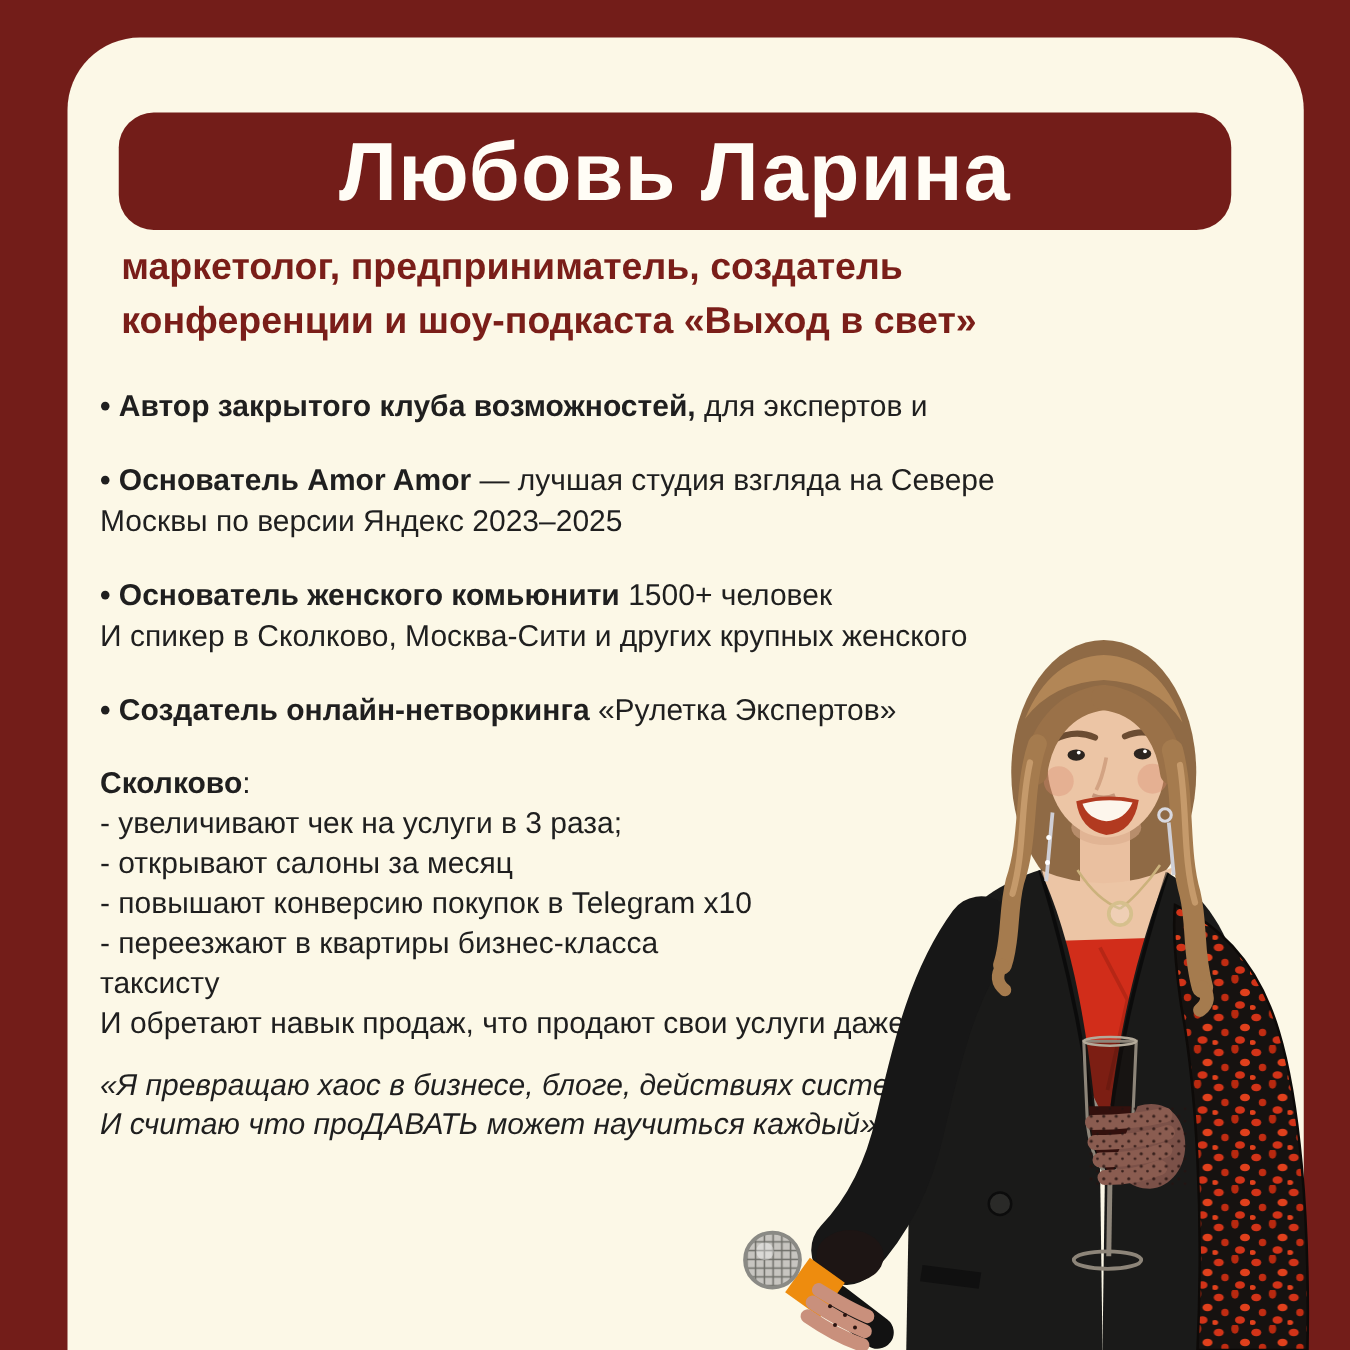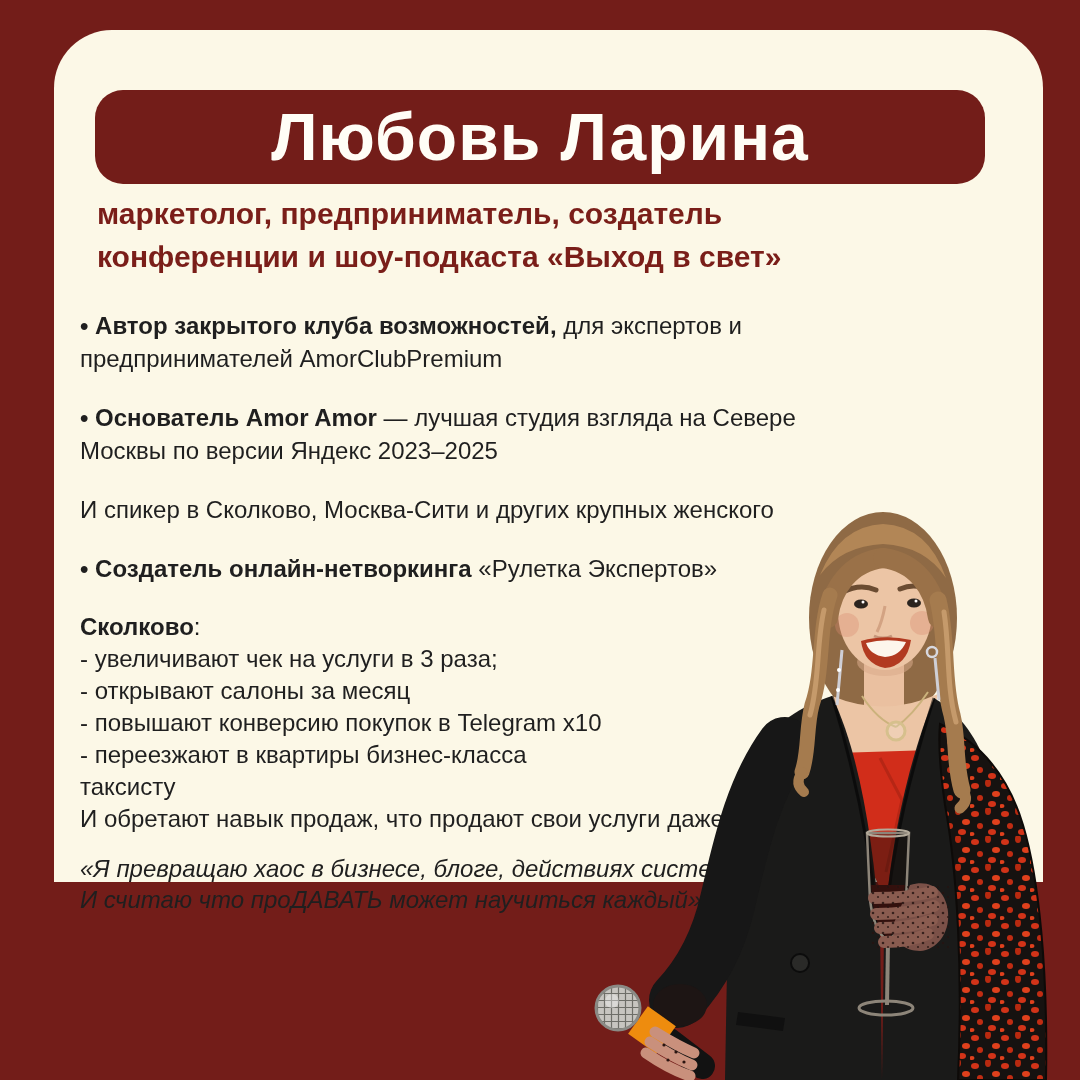--- a/index.html
+++ b/index.html
@@ -2,21 +2,21 @@
 <html><head>
 <meta charset="utf-8">
 <style>
   html,body{margin:0;padding:0;background:#4a1310;}
   .canvas{
     position:relative;width:1080px;height:1080px;overflow:hidden;
     background:#731d19;
     font-family:"Liberation Sans","DejaVu Sans",sans-serif;
   }
   .card{
-    position:absolute;left:54px;top:30px;width:989px;height:852px;
+    position:absolute;left:54px;top:30px;width:989px;height:1050px;
     background:#fcf8e7;border-radius:58px 58px 0 0;
   }
   .banner{
     position:absolute;left:41px;top:60px;width:890px;height:94px;
     background:#731d19;border-radius:28px;
     display:flex;align-items:center;justify-content:center;
   }
   .banner-title{
     color:#fffdf6;font-size:66px;font-weight:bold;letter-spacing:1px;white-space:nowrap;
   }
@@ -48,29 +48,29 @@
 
     <div class="subtitle">
       <span class="sub-line">маркетолог, предприниматель, создатель</span>
       <span class="sub-line">конференции и шоу-подкаста «Выход в свет»</span>
     </div>
 
     <div class="content">
 
       <p>
         <span class="line"><b>• Автор закрытого клуба возможностей,</b><span> для экспертов и</span></span>
-        <span class="line">предпринимателей AmorClubPremium</span>
       </p>
 
       <p>
         <span class="line"><b>• Основатель Amor Amor</b><span> — лучшая студия взгляда на Севере</span></span>
         <span class="line">Москвы по версии Яндекс 2023–2025</span>
       </p>
 
       <p>
+        <span class="line"><b>• Основатель женского комьюнити</b><span> 1500+ человек</span></span>
         <span class="line">И спикер в Сколково, Москва-Сити и других крупных женского</span>
       </p>
 
       <p>
         <span class="line"><b>• Создатель онлайн-нетворкинга</b><span> «Рулетка Экспертов»</span></span>
       </p>
 
       <p class="clients">
         <span class="line"><b>Сколково</b><span>:</span></span>
         <span class="line">- увеличивают чек на услуги в 3 раза;</span>

